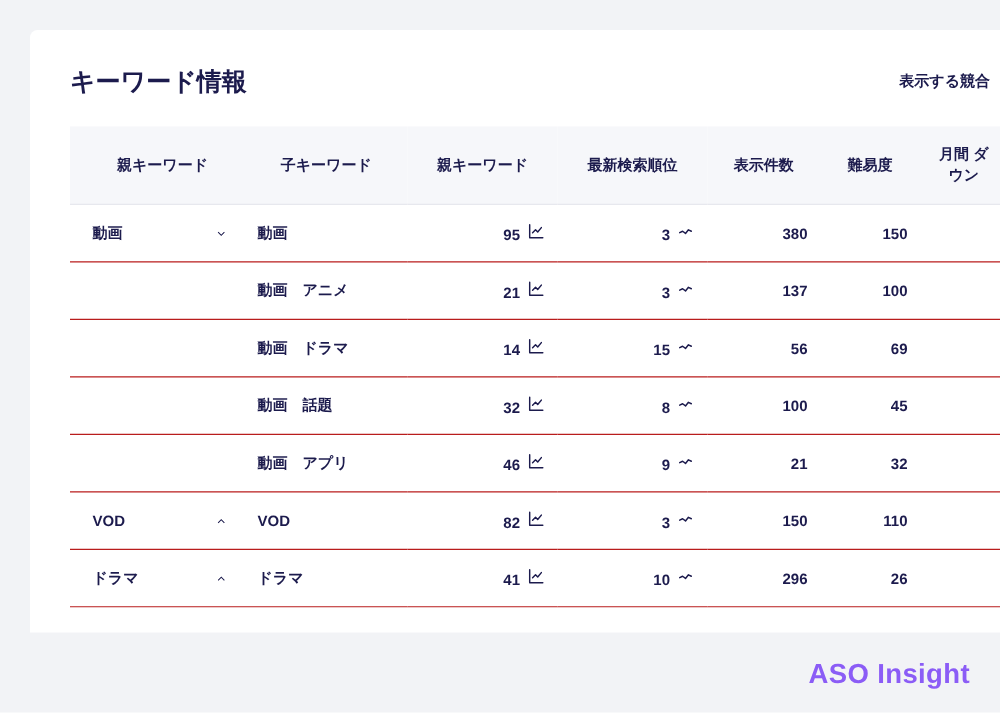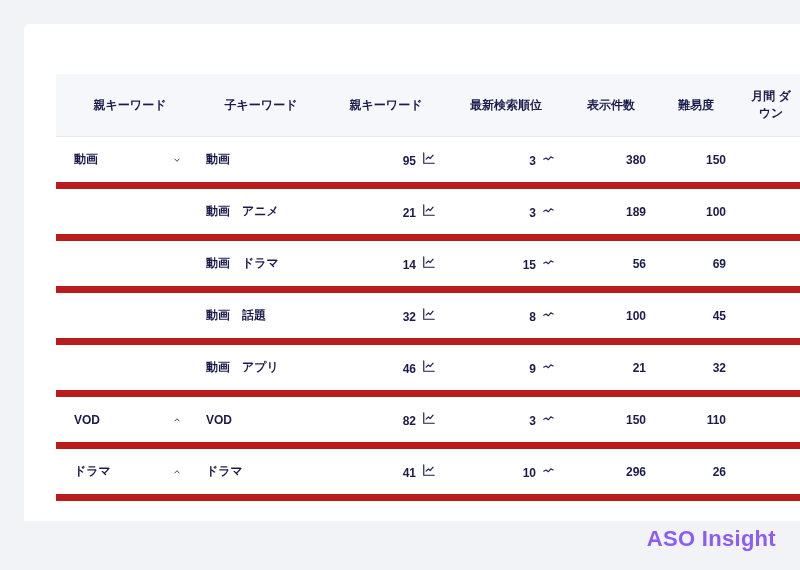--- a/index.html
+++ b/index.html
@@ -7,36 +7,40 @@
     .panel { position:absolute; left:24px; top:24px; right:0; background:#fff; border-radius:6px 0 0 0; padding:28px 0 20px 32px; }
     .panel-head { display:flex; justify-content:space-between; align-items:center; margin-right:0; padding-right:8px; }
     .title { font-size:20px; font-weight:700; color:#1c1b4d; }
     .competitor-label { font-size:12px; font-weight:600; color:#1c1b4d; white-space:nowrap; }
     .tbl-wrap { margin-top:22px; overflow:hidden; }
     table { border-collapse:collapse; width:100%; table-layout:fixed; }
     th,td { text-align:left; font-size:12px; padding:14px 10px; }
     thead th { background:#f6f7fa; color:#1c1b4d; font-weight:600; border-bottom:1px solid #e7e8ee; }
     thead th:first-child { padding-left:18px;font-family:Liberation Serif, serif; }
     thead th.center { text-align:center; }
-    tbody td { border-bottom:7px solid #b91c1c; font-weight:600; color:#1c1b4d; }
+    tbody td { border-bottom:1px solid #b91c1c; font-weight:600; color:#1c1b4d; }
     tbody td:first-child { padding-left:18px; }
     .parent-cell { position:relative; white-space:nowrap; }
     .caret { position:absolute; right:14px; top:50%; transform:translateY(-50%); }
     .caret svg { display:block; width:10px; height:10px; stroke:#1c1b4d; stroke-width:2; fill:none; }
     .child-txt { display:inline-flex; gap:12px; }
     .num { text-align:right; white-space:nowrap; }
     .num-icon { display:inline-flex; align-items:flex-end; justify-content:flex-end; gap:6px; }
     .ic { width:14px; height:14px; stroke:#1c1b4d; stroke-width:2; fill:none; stroke-linecap:round; stroke-linejoin:round; }
     .brand { position:absolute; right:24px; bottom:18px; font-size:22px; font-weight:700; color:#8b5cf6; letter-spacing:0.3px; }
     colgroup col.c1 { width:140px; } col.c2 { width:130px; } col.c3 { width:120px; } col.c4 { width:120px; } col.c5 { width:90px; } col.c6 { width:80px; } col.c7 { width:70px; }
   </style>
 </head>
 <body>
 
 <div class="panel">
+  <div class="panel-head">
+    <div class="title">キーワード情報</div>
+    <div class="competitor-label">表示する競合</div>
+  </div>
 
   <div class="tbl-wrap">
     <table>
       <colgroup>
         <col class="c1">
           <col class="c2">
           <col class="c3">
           <col class="c4">
           <col class="c5">
           <col class="c6">
@@ -93,21 +97,21 @@
                     <path d="M3 3v18h18"></path>
                     <path d="M7 14l4-4 3 3 5-6"></path>
                   </svg></span>
               </span></td>
             <td class="num"><span class="num-icon">
                 <span>3</span>
                 <span><svg class="ic" viewBox="0 0 24 24">
                     <path d="M3 14l4-2 4 3 4-5 4 2"></path>
                   </svg></span>
               </span></td>
-            <td class="num">189</td>
+            <td class="num">137</td>
             <td class="num">100</td>
             <td class="num"></td>
           </tr>
           <tr>
             <td class="parent-cell"></td>
             <td><span class="child-txt">
                 <span>動画</span>
                 <span>ドラマ</span>
               </span></td>
             <td class="num"><span class="num-icon">

